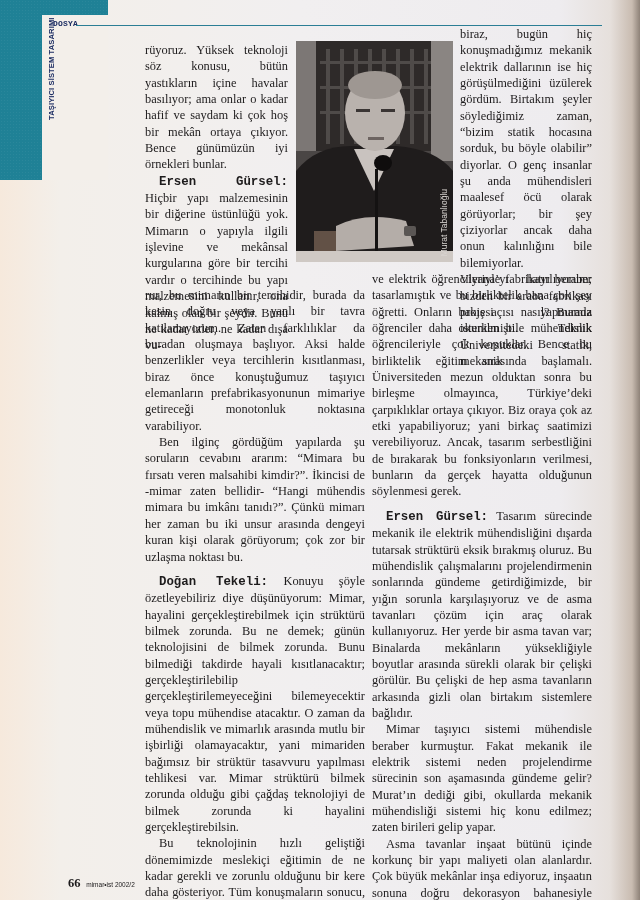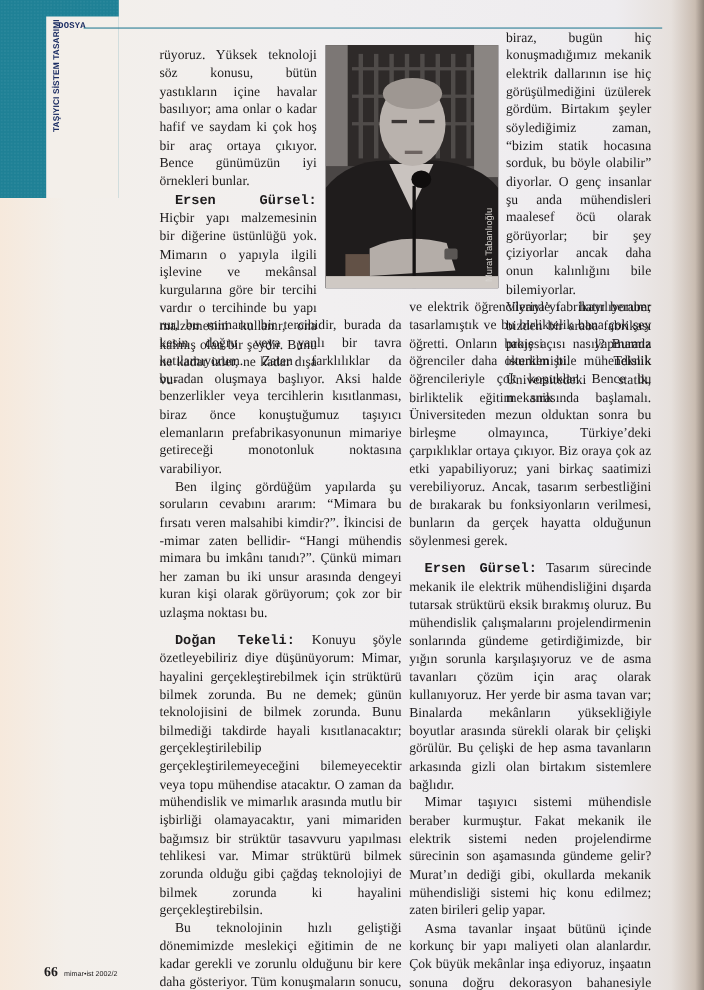--- a/index.html
+++ b/index.html
@@ -67,36 +67,36 @@
   .photo-credit {
     position: absolute; right: 4px; bottom: 6px;
     writing-mode: vertical-rl; transform: rotate(180deg);
     font-family: "Liberation Sans", "DejaVu Sans", sans-serif;
     font-size: 8.5px; color: #d8d4d0;
   }
   .footer {
     position: absolute; left: 40px; top: 876px;
     font-family: "Liberation Serif", serif; font-size: 11px; color: #1d1b1c;
   }
-  .footer .pnum { font-size: 12.5px; font-weight: bold; }
+  .footer .pnum { font-size: 12.5px; font-weight: bold; margin-left: 28px; }
   .footer .mag { font-family: "Liberation Sans", sans-serif; font-size: 6.5px; margin-left: 3px; }
 </style>
 </head>
 <body>
 
 <div class="page-bg"></div>
 <div class="teal-block"></div>
 <div class="teal-inset"></div>
 
 <div class="header-label">DOSYA</div>
 <div class="header-rule"></div>
 <div class="vertical-title">TAŞIYICI SİSTEM TASARIMI</div>
 
 <div class="text col-left-top">
-    <p class="noindent"><span>rüyoruz. Yüksek teknoloji söz konusu, bütün yastıkların içine havalar basılıyor; ama onlar o kadar hafif ve saydam ki çok hoş bir araç ortaya çıkıyor. Bence günümüzün iyi örnekleri bunlar.</span></p>
+    <p class="noindent"><span>rüyoruz. Yüksek teknoloji söz konusu, bütün yastıkların içine havalar basılıyor; ama onlar o kadar hafif ve saydam ki çok hoş bir mekân ortaya çıkıyor. Bence günümüzün iyi örnekleri bunlar.</span></p>
     <p><span class="speaker">Ersen Gürsel:</span><span> Hiçbir yapı malzemesinin bir diğerine üstünlüğü yok. Mimarın o yapıyla ilgili işlevine ve mekânsal kurgularına göre bir tercihi vardır o tercihinde bu yapı malzemesini kullanır, ona kalmış olan bir şeydir. Bunu ne kadar izler, ne kadar dışa vu-</span></p>
   </div>
 <div class="text col-left-bottom">
     <p class="noindent"><span>rur, bu mimarın bir tercihidir, burada da kesin doğru veya yanlı bir tavra katılamıyorum. Zaten farklılıklar da buradan oluşmaya başlıyor. Aksi halde benzerlikler veya tercihlerin kısıtlanması, biraz önce konuştuğumuz taşıyıcı elemanların prefabrikasyonunun mimariye getireceği monotonluk noktasına varabiliyor.</span></p>
     <p><span>Ben ilginç gördüğüm yapılarda şu soruların cevabını ararım: “Mimara bu fırsatı veren malsahibi kimdir?”. İkincisi de -mimar zaten bellidir- “Hangi mühendis mimara bu imkânı tanıdı?”. Çünkü mimarı her zaman bu iki unsur arasında dengeyi kuran kişi olarak görüyorum; çok zor bir uzlaşma noktası bu.</span></p>
     <p class="gap"><span class="speaker">Doğan Tekeli:</span><span> Konuyu şöyle özetleyebiliriz diye düşünüyorum: Mimar, hayalini gerçekleştirebilmek için strüktürü bilmek zorunda. Bu ne demek; günün teknolojisini de bilmek zorunda. Bunu bilmediği takdirde hayali kısıtlanacaktır; gerçekleştirilebilip gerçekleştirilemeyeceğini bilemeyecektir veya topu mühendise atacaktır. O zaman da mühendislik ve mimarlık arasında mutlu bir işbirliği olamayacaktır, yani mimariden bağımsız bir strüktür tasavvuru yapılması tehlikesi var. Mimar strüktürü bilmek zorunda olduğu gibi çağdaş teknolojiyi de bilmek zorunda ki hayalini gerçekleştirebilsin.</span></p>
     <p><span>Bu teknolojinin hızlı geliştiği dönemimizde meslekiçi eğitimin de ne kadar gerekli ve zorunlu olduğunu bir kere daha gösteriyor. Tüm konuşmaların sonucu, mimarın strüktür bilgisinden kaçınamayacağı, kaçındığı takdirde uygulamasında başarılı olamayacağı veya eksikleri olacağı, bu bilgilere egemen olduğu oranda hayalini gerçekleştirmede başarılı olacağı sonucuna götürüyor bizi.</span></p>
   </div>
 <div class="text col-right-top">
     <p class="noindent"><span>biraz, bugün hiç konuşmadığımız mekanik elektrik dallarının ise hiç görüşülmediğini üzülerek gördüm. Birtakım şeyler söylediğimiz zaman, “bizim statik hocasına sorduk, bu böyle olabilir” diyorlar. O genç insanlar şu anda mühendisleri maalesef öcü olarak görüyorlar; bir şey çiziyorlar ancak daha onun kalınlığını bile bilemiyorlar.</span></p>

